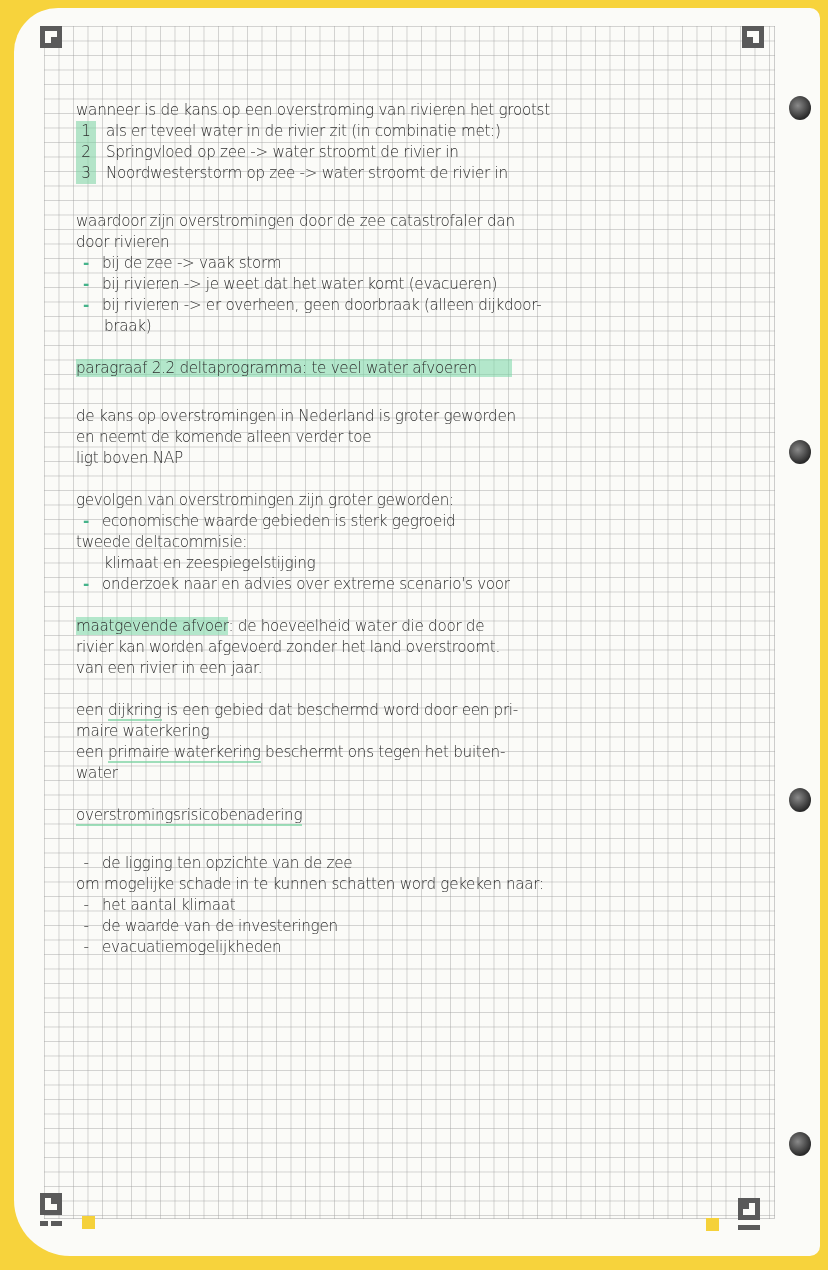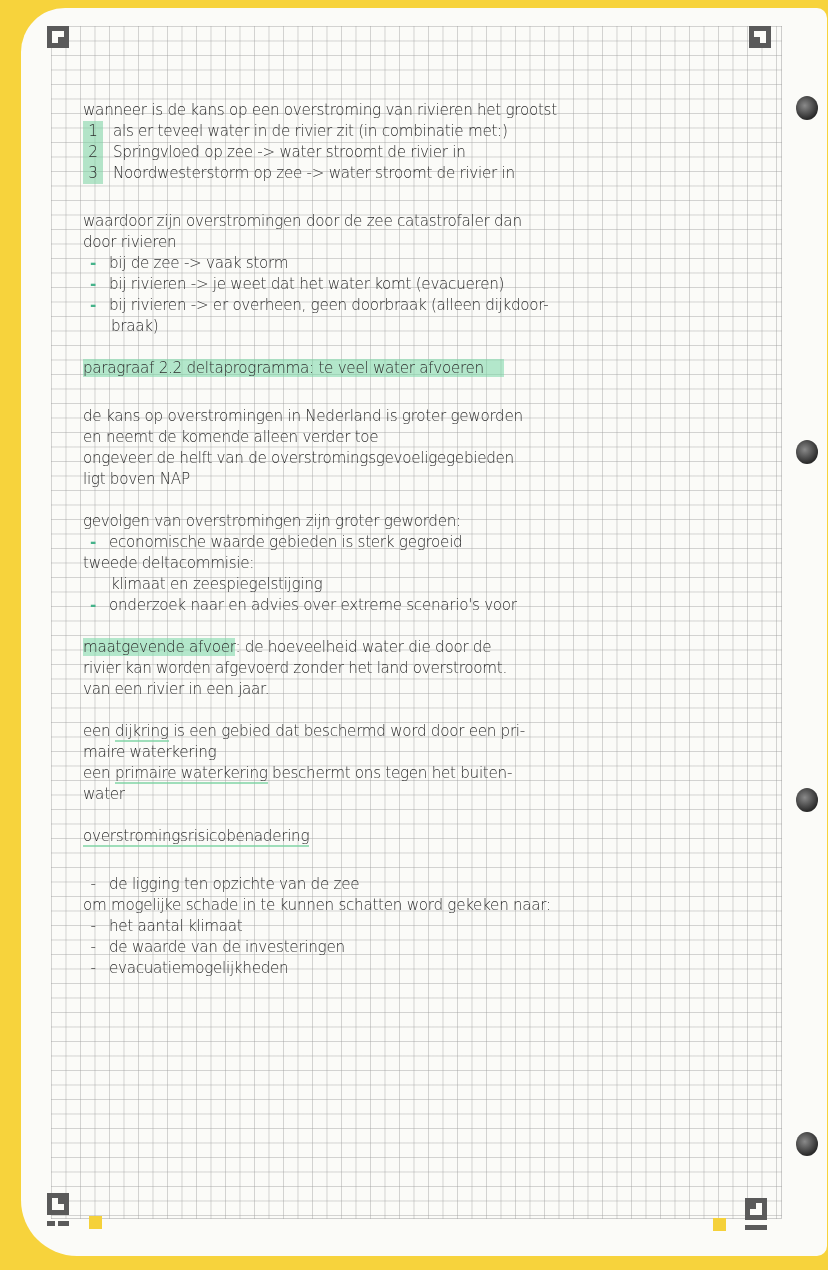--- a/index.html
+++ b/index.html
@@ -7,21 +7,20 @@
       width: 828px; height: 1270px; overflow: hidden;
       background: #f7d33c;
       font-family: "DejaVu Sans", sans-serif;
       position: relative;
     }
     .page {
       position: absolute; left: 14px; top: 8px; width: 806px; height: 1248px;
       background: #fbfbf8;
       border-radius: 44px 10px 10px 56px;
       overflow: hidden;
-      margin-left: 7px;
     }
     .grid {
       position: absolute; left: 30px; top: 18px; width: 730px; height: 1192px;
       background-image:
         linear-gradient(to right, rgba(160,160,160,0.45) 1px, transparent 1px),
         linear-gradient(to bottom, rgba(160,160,160,0.45) 1px, transparent 1px);
       background-size: 14.5px 14.5px;
       border-right: 1px solid rgba(160,160,160,0.5);
       border-bottom: 1px solid rgba(160,160,160,0.5);
     }
@@ -110,27 +109,26 @@
 
     <div class="line">waardoor zijn overstromingen door de zee catastrofaler dan</div>
     <div class="line">door rivieren</div>
     <div class="line"><span class="dash green">-</span><span>bij de zee -&gt; vaak storm</span></div>
     <div class="line"><span class="dash green">-</span><span>bij rivieren -&gt; je weet dat het water komt (evacueren)</span></div>
     <div class="line"><span class="dash green">-</span><span>bij rivieren -&gt; er overheen, geen doorbraak (alleen dijkdoor-</span></div>
     <div class="line indent">braak)</div>
 
     <div class="gap-s"></div>
 
-    <div class="line"><span class="hl" style="padding-right:20px;">paragraaf 2.2  deltaprogramma: te veel water afvoeren</span></div>
+    <div class="line"><span class="hl" style="padding-right:35px;">paragraaf 2.2  deltaprogramma: te veel water afvoeren</span></div>
 
     <div class="gap-m"></div>
 
     <div class="line">de kans op overstromingen in Nederland is groter geworden</div>
     <div class="line">en neemt de komende alleen verder toe</div>
-    <div class="line">ongeveer de helft van de overstromingsgevoeligegebieden</div>
     <div class="line">ligt boven NAP</div>
 
     <div class="gap-s"></div>
 
     <div class="line">gevolgen van overstromingen zijn groter geworden:</div>
     <div class="line"><span class="dash green">-</span><span>economische waarde gebieden is sterk gegroeid</span></div>
     <div class="line">tweede deltacommisie:</div>
     <div class="line indent">klimaat en zeespiegelstijging</div>
     <div class="line"><span class="dash green">-</span><span>onderzoek naar en advies over extreme scenario's voor</span></div>
 

